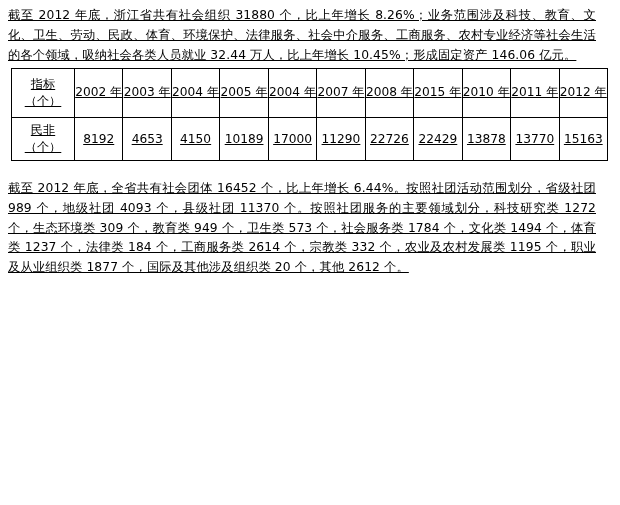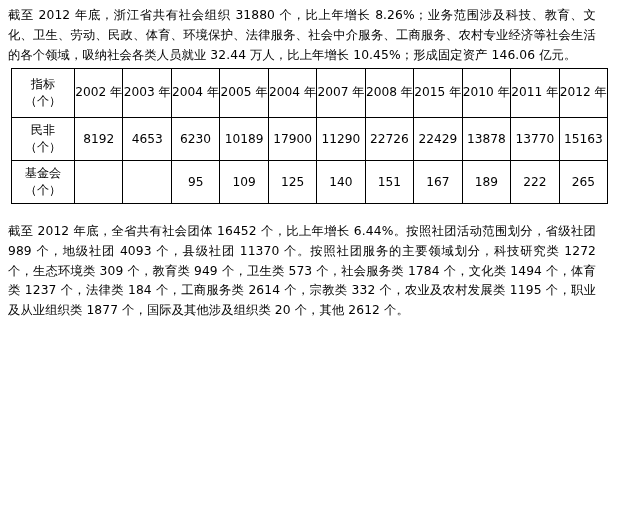--- a/index.html
+++ b/index.html
@@ -14,20 +14,21 @@
     font-size: 12.3px;
     color: #000000;
     overflow: hidden;
   }
   .page {
     width: 620px;
     height: 416px;
     position: relative;
     box-sizing: border-box;
     padding: 6px 24px 0 8px;
+    text-decoration: underline;
   }
   p.para {
     margin: 0;
     text-align: justify;
     text-justify: inter-ideograph;
     line-height: 1.62;
     letter-spacing: 0.1px;
   }
   .para-top {
     margin-bottom: 7px;
@@ -99,46 +100,29 @@
       </tr>
     </thead>
     <tbody>
       <tr>
         <td class="label-cell">
           <span class="lbl-line">民非</span>
           <span class="lbl-line">（个）</span>
         </td>
         <td>8192</td>
         <td>4653</td>
-        <td>6230</td>
+        <td>4150</td>
         <td>10189</td>
-        <td>17900</td>
+        <td>17000</td>
         <td>11290</td>
         <td>22726</td>
         <td>22429</td>
         <td>13878</td>
         <td>13770</td>
         <td>15163</td>
-      </tr>
-      <tr>
-        <td class="label-cell">
-          <span class="lbl-line">基金会</span>
-          <span class="lbl-line">（个）</span>
-        </td>
-        <td></td>
-        <td></td>
-        <td>95</td>
-        <td>109</td>
-        <td>125</td>
-        <td>140</td>
-        <td>151</td>
-        <td>167</td>
-        <td>189</td>
-        <td>222</td>
-        <td>265</td>
       </tr>
     </tbody>
   </table>
 
   <p class="para mid-para">截至 2012 年底，全省共有社会团体 16452 个，比上年增长 6.44%。按照社团活动范围划分，省级社团 989 个，地级社团 4093 个，县级社团 11370 个。按照社团服务的主要领域划分，科技研究类 1272 个，生态环境类 309 个，教育类 949 个，卫生类 573 个，社会服务类 1784 个，文化类 1494 个，体育类 1237 个，法律类 184 个，工商服务类 2614 个，宗教类 332 个，农业及农村发展类 1195 个，职业及从业组织类 1877 个，国际及其他涉及组织类 20 个，其他 2612 个。</p>
 
 
 </div>
 
 </body></html>

